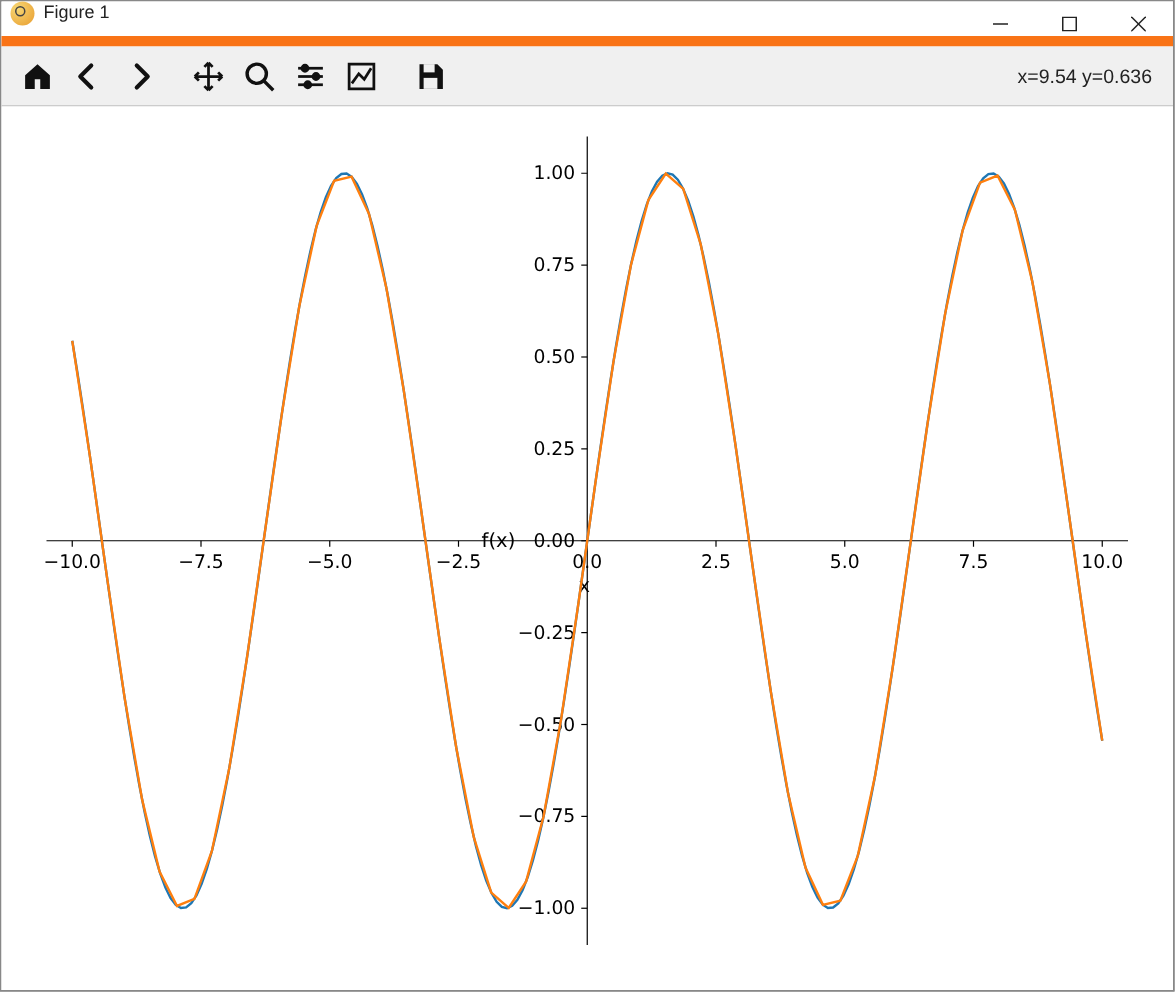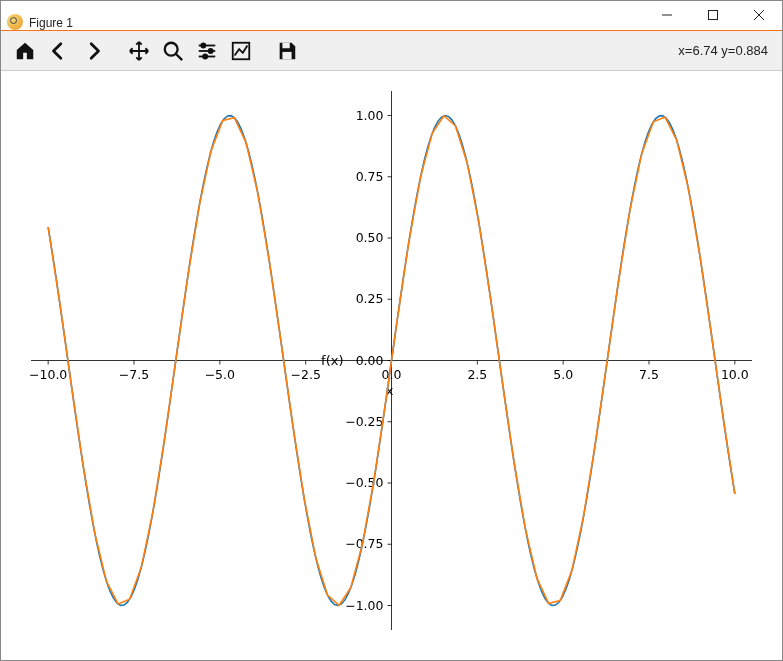--- a/index.html
+++ b/index.html
@@ -16,23 +16,23 @@
     height: 661px;
     background: #fff;
     display: flex;
     flex-direction: column;
     border: 1px solid #888;
   }
   .titlebar {
     height: 30px;
     background: #fff;
     display: flex;
-    align-items: flex-end;
+    align-items: flex-start;
     padding: 0 0 0 6px;
-    border-bottom: 1px solid #f97316;
+    border-bottom: 7px solid #f97316;
   }
   .titlebar .app-icon {
     width: 16px; height: 16px;
     margin-right: 6px;
     background: radial-gradient(circle at 30% 30%, #f7d774, #e89c2e);
     border-radius: 50%;
     position: relative;
   }
   .titlebar .app-icon::after {
     content: "";
@@ -167,21 +167,21 @@
     </div>
     <div class="tool-sep"></div>
     <div class="tool-btn save">
       <svg viewBox="0 0 24 24">
         <path d="M4 3 L17 3 L21 7 L21 21 L4 21 Z"></path>
         <rect x="7" y="3" width="8" height="6" fill="#f0f0f0"></rect>
         <rect x="7" y="13" width="10" height="8" fill="#f0f0f0"></rect>
       </svg>
     </div>
     <div class="spacer"></div>
-    <div class="coord-readout">x=6.74 y=0.884</div>
+    <div class="coord-readout">x=9.54 y=0.636</div>
   </div>
 
   <div class="plot-area">
     <svg class="plot" id="plot-svg" viewBox="0 0 781 589">
         <line x1="30" y1="289.5" x2="751" y2="289.5" class="spine"></line>
         <line x1="390.5" y1="20" x2="390.5" y2="559" class="spine"></line>
         <line x1="47.166666666666664" y1="289.5" x2="47.166666666666664" y2="293.5" class="tick-line"></line>
         <text x="47.166666666666664" y="307.5" text-anchor="middle" class="tick-label">−10.0</text>
         <line x1="133" y1="289.5" x2="133" y2="293.5" class="tick-line"></line>
         <text x="133" y="307.5" text-anchor="middle" class="tick-label">−7.5</text>

